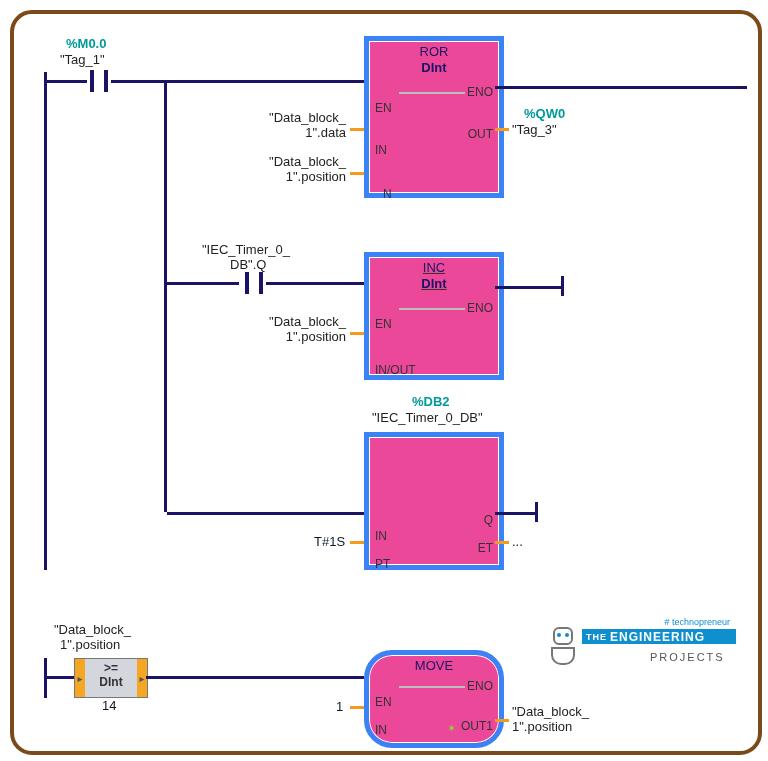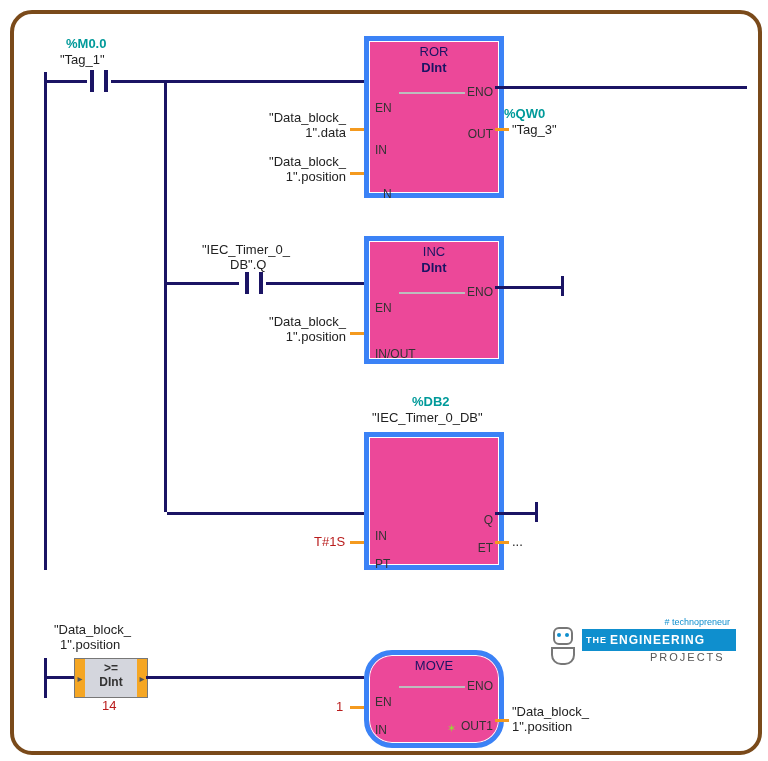--- a/index.html
+++ b/index.html
@@ -39,21 +39,21 @@
   
   .label {
     position: absolute;
     white-space: nowrap;
     font-size: 13px;
     line-height: 15px;
   }
   .teal { color: #009a9a; font-weight: 600; }
   .black { color: #222; }
   .gray { color: #7a7a7a; }
-  .blue { color: #b91c1c; }
+  .blue { color: #0f172a; }
 
   
   .contact {
     position: absolute;
     width: 30px;
     height: 22px;
   }
   .contact .bar-l, .contact .bar-r {
     position: absolute;
     top: 0;
@@ -142,21 +142,21 @@
   .logo .hash {
     position: absolute;
     right: 2px;
     top: -2px;
     font-size: 9px;
     color: #0f8fce;
   }
   .logo .box {
     position: absolute;
     left: 40px; top: 10px;
-    width: 150px; height: 22px;
+    width: 150px; height: 15px;
     background: #0f8fce;
     color: #fff;
     font-weight: 700;
     letter-spacing: 1px;
     font-size: 12px;
     display: flex; align-items: center;
     padding-left: 4px;
   }
   .logo .box .the { color:#fff; font-size:9px; margin-right:3px; }
   .logo .projects {
@@ -233,35 +233,35 @@
       <div class="port-in" style="top:130px; left:14px;">N</div>
     </div>
 
     <div class="stub" style="left:336px; top:114px; width:14px;"></div>
     <div class="label black" style="left:250px; top:96px; text-align:right; width:82px;">"Data_block_</div>
     <div class="label black" style="left:250px; top:111px; text-align:right; width:82px;">1".data</div>
     <div class="stub" style="left:336px; top:158px; width:14px;"></div>
     <div class="label black" style="left:250px; top:140px; text-align:right; width:82px;">"Data_block_</div>
     <div class="label black" style="left:250px; top:155px; text-align:right; width:82px;">1".position</div>
     <div class="stub" style="left:481px; top:114px; width:14px;"></div>
-    <div class="label teal" style="left:490px; top:92px;">%QW0</div>
+    <div class="label teal" style="left:510px; top:92px;">%QW0</div>
     <div class="label black" style="left:498px; top:108px;">"Tag_3"</div>
 
     <div class="wire wire-h" style="left:481px; top:72px; width:252px;"></div>
 
     <div class="wire wire-h" style="left:153px; top:268px; width:72px;"></div>
     <div class="label black" style="left:188px; top:228px;">"IEC_Timer_0_</div>
     <div class="label black" style="left:216px; top:243px;">DB".Q</div>
     <div class="contact" style="left:225px; top:258px;">
       <div class="bar-l"></div>
         <div class="bar-r"></div>
     </div>
     <div class="wire wire-h" style="left:252px; top:268px; width:98px;"></div>
 
-    <div class="block" style="left:350px; top:222px; width:130px; height:118px;">
+    <div class="block" style="left:350px; top:238px; width:130px; height:118px;text-decoration:underline;">
       <div class="title">
         <span class="l1">INC</span>
         <span class="l2">DInt</span>
       </div>
       <div class="port-in" style="top:44px;">EN</div>
       <div class="port-out gray" style="top:44px;">ENO</div>
       <div class="eno-bar" style="left:30px; top:51px; width:66px;"></div>
       <div class="port-in" style="top:90px;">IN/OUT</div>
     </div>
     <div class="stub" style="left:336px; top:318px; width:14px;"></div>

